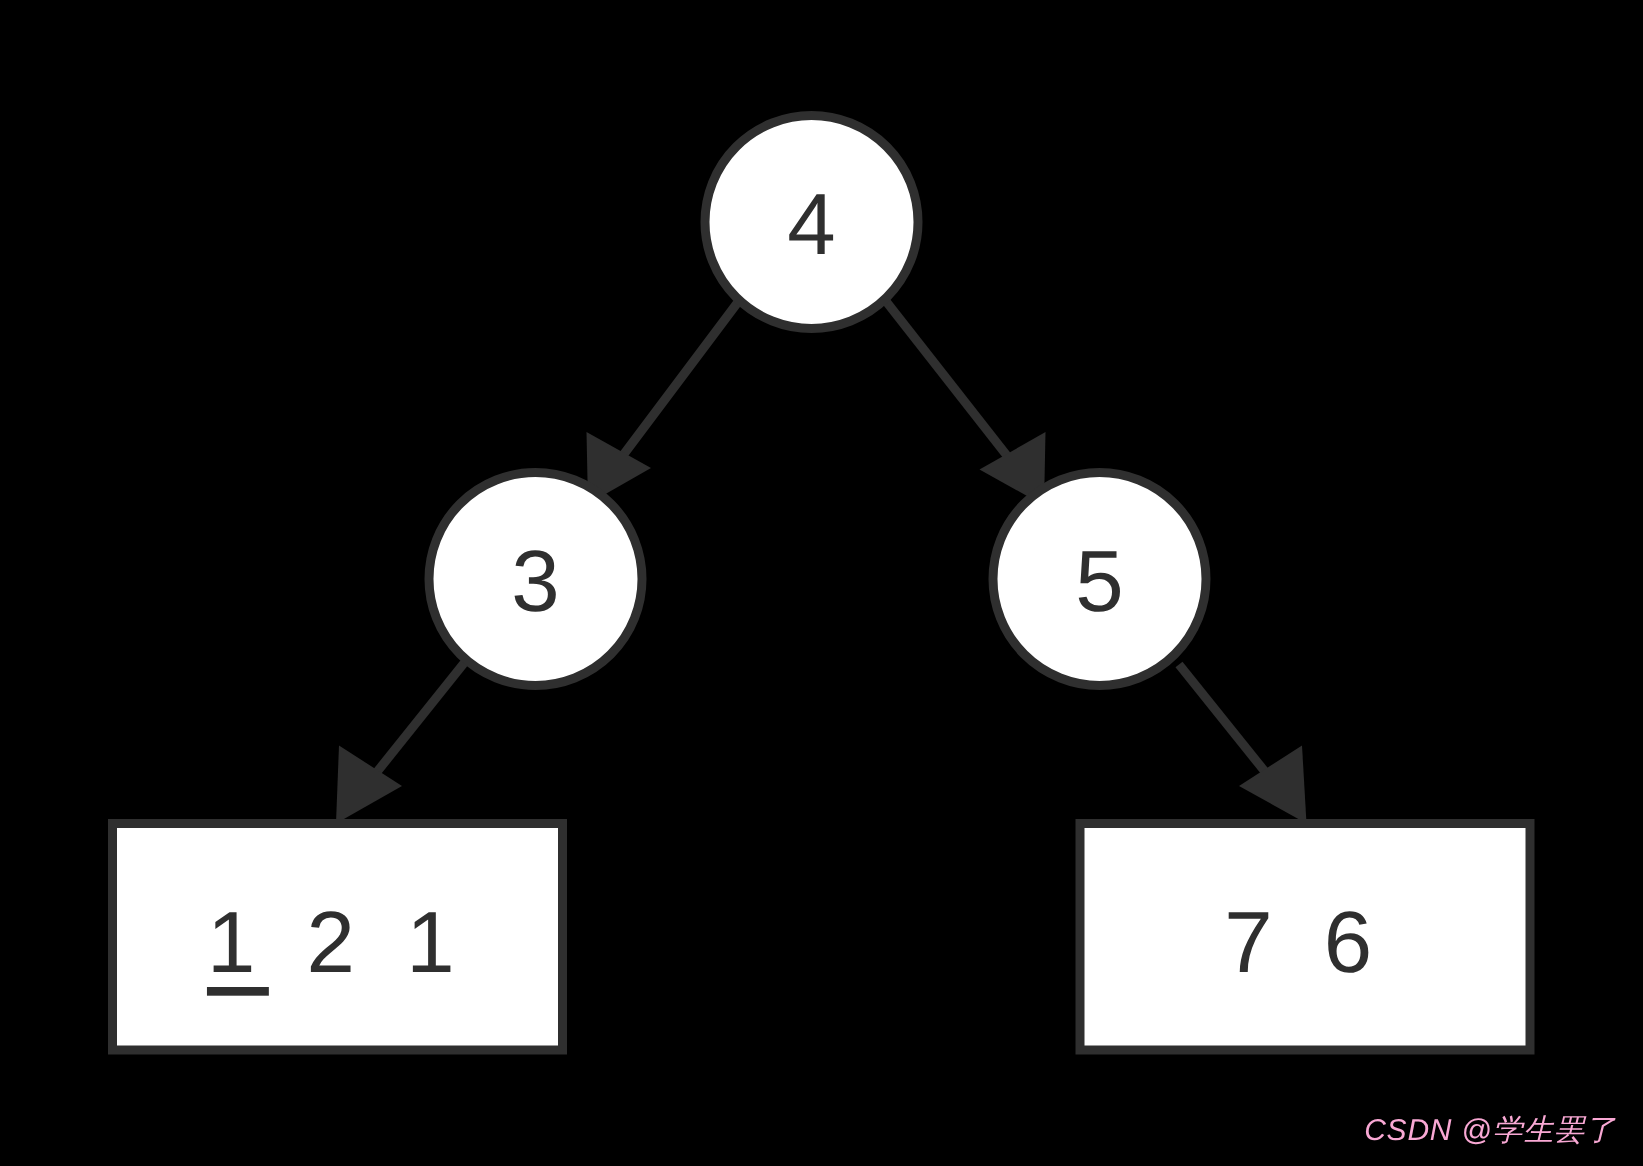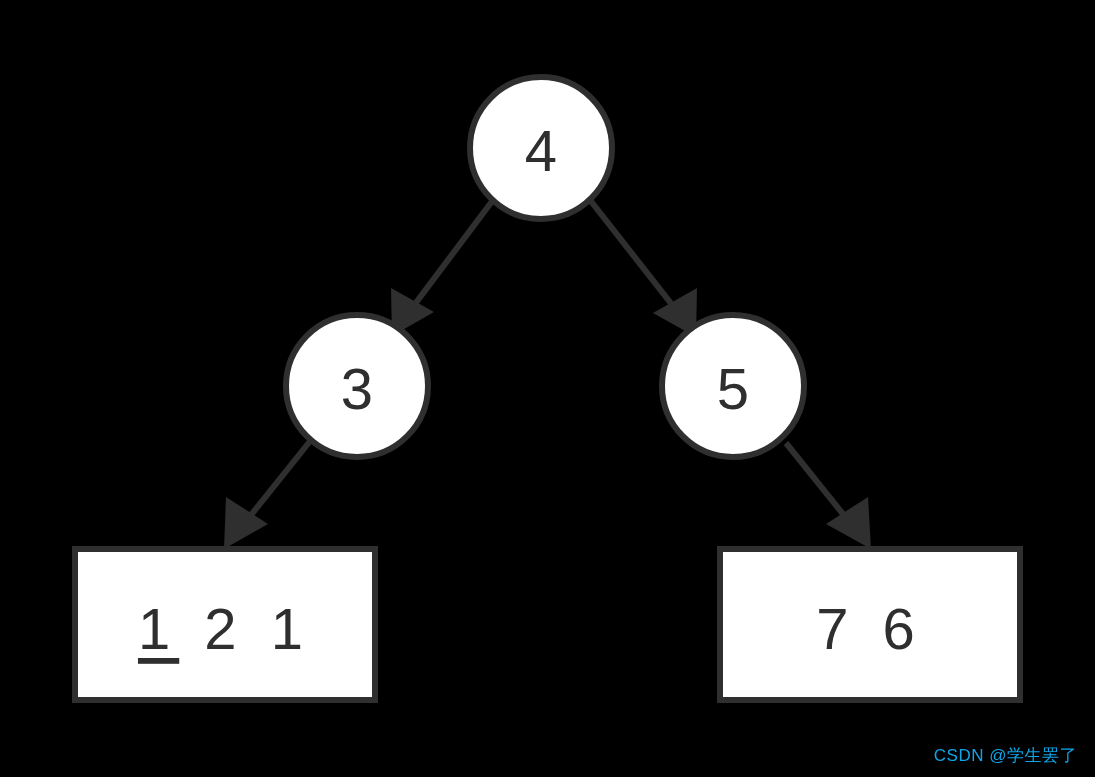--- a/index.html
+++ b/index.html
@@ -58,25 +58,26 @@
   }
   .leaf-label .underlined {
     text-decoration: underline;
     text-decoration-thickness: 5px;
     text-underline-offset: 9px;
   }
   .watermark-text {
     position: absolute;
     right: 18px;
     bottom: 10px;
-    color: #0ea5e9;
+    color: #f9a8d4;
     font-family: "Liberation Sans", sans-serif;
-    font-size: 17px;
+    font-size: 20px;
     white-space: nowrap;
     letter-spacing: 0.5px;
+    font-style: italic;
   }
 </style>
 </head>
 <body>
 
 <svg id="diagram-canvas" viewBox="0 0 1095 777" xmlns="http://www.w3.org/2000/svg">
 
   <g>
 
     <g>

